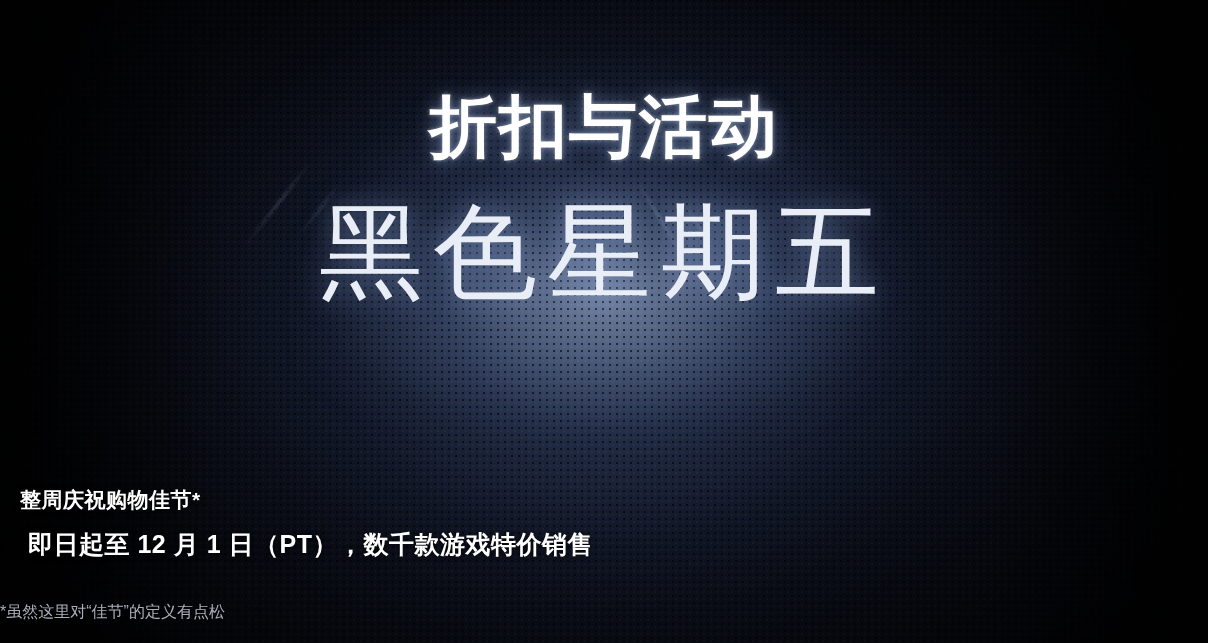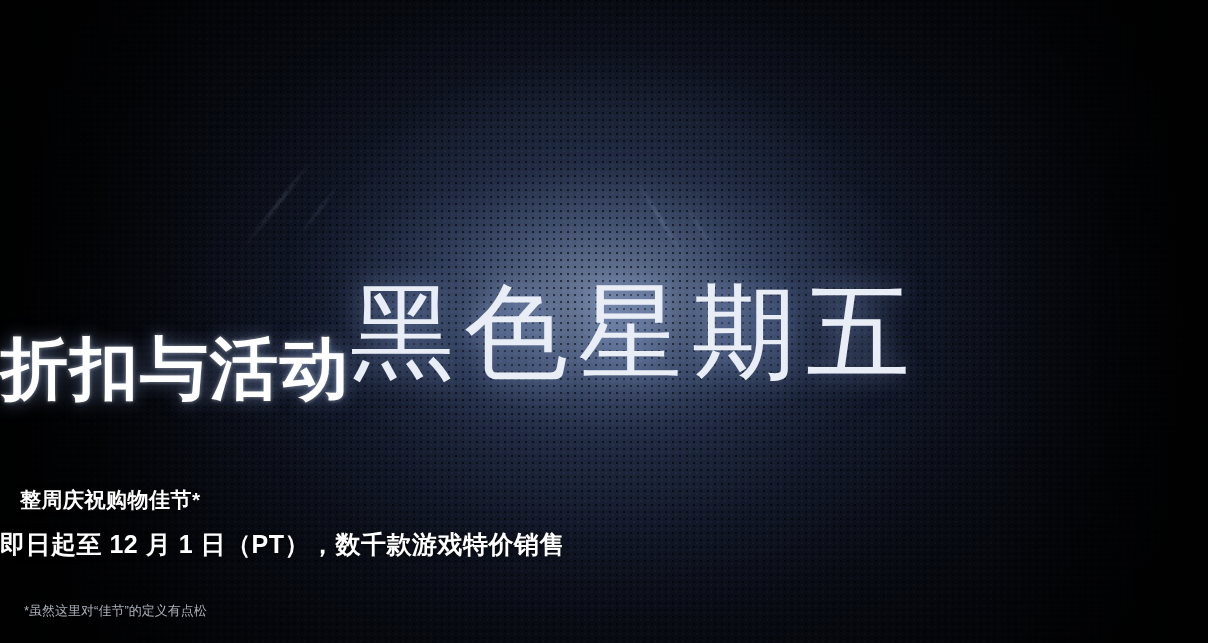--- a/index.html
+++ b/index.html
@@ -68,35 +68,35 @@
     transform: translate(-50%, -50%);
     background: radial-gradient(ellipse at center, rgba(190,210,245,0.33) 0%, rgba(130,160,215,0.16) 38%, rgba(40,55,90,0.05) 65%, rgba(0,0,0,0) 80%);
     filter: blur(8px);
   }
 
   
   .content {
     position: absolute;
     inset: 0;
     display: flex;
-    flex-direction: row;
+    flex-direction: column;
     align-items: center;
     text-align: center;
   }
   .headline {
     margin-top: 92px;
     font-size: 68px;
     font-weight: bold;
     color: #ffffff;
     letter-spacing: 2px;
     line-height: 1;
     text-shadow: 0 0 18px rgba(150,180,240,0.55), 0 0 4px rgba(255,255,255,0.5);
   }
   .subhead {
-    margin-top: 22px;
+    margin-top: 38px;
     font-size: 104px;
     font-weight: 300;
     color: #e9edf6;
     letter-spacing: 10px;
     line-height: 1.05;
     text-shadow: 0 0 26px rgba(150,180,240,0.5);
     white-space: nowrap;
   }
   .promo {
     position: absolute;
@@ -111,30 +111,30 @@
     letter-spacing: 0.5px;
     text-shadow: 0 1px 6px rgba(0,0,0,0.8);
     padding-left: 20px;
   }
   .promo-line2 {
     margin-top: 14px;
     font-size: 25px;
     font-weight: bold;
     letter-spacing: 0.5px;
     text-shadow: 0 1px 6px rgba(0,0,0,0.8);
+    padding-left: 28px;
   }
   .footnote {
     position: absolute;
     left: 0;
     right: 0;
     top: 602px;
-    font-size: 13px;
+    font-size: 16px;
     color: #cfd5e2;
     opacity: 0.82;
-    margin-left: 24px;
   }
 </style>
 </head>
 <body>
 
 <div id="stage">
 
   <div class="bg-base"></div>
   <div class="glow-core"></div>
   <div class="streak s1"></div>

